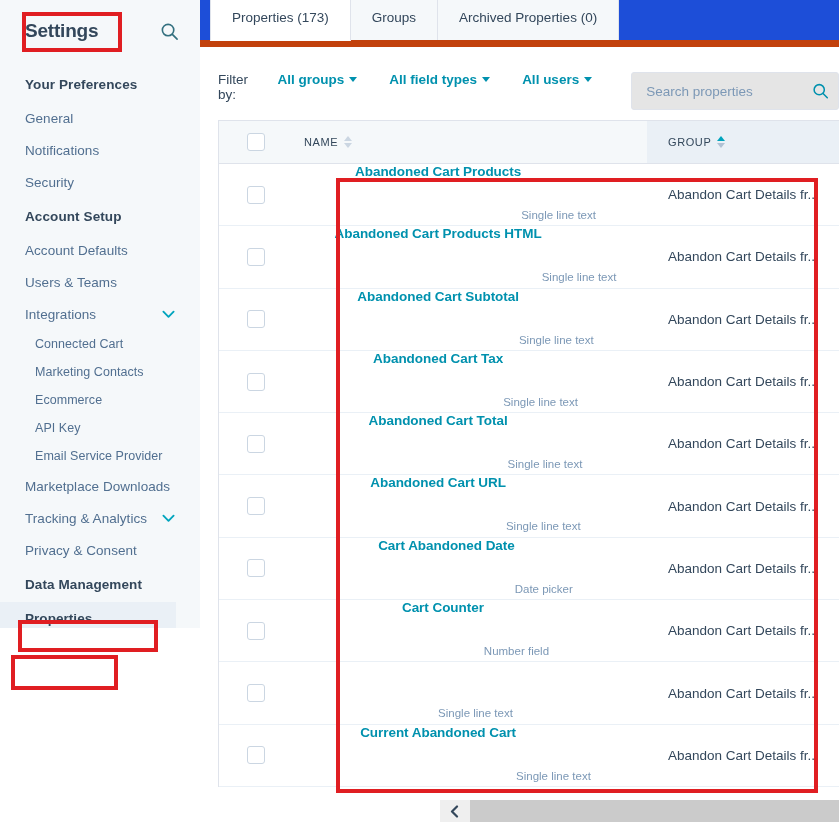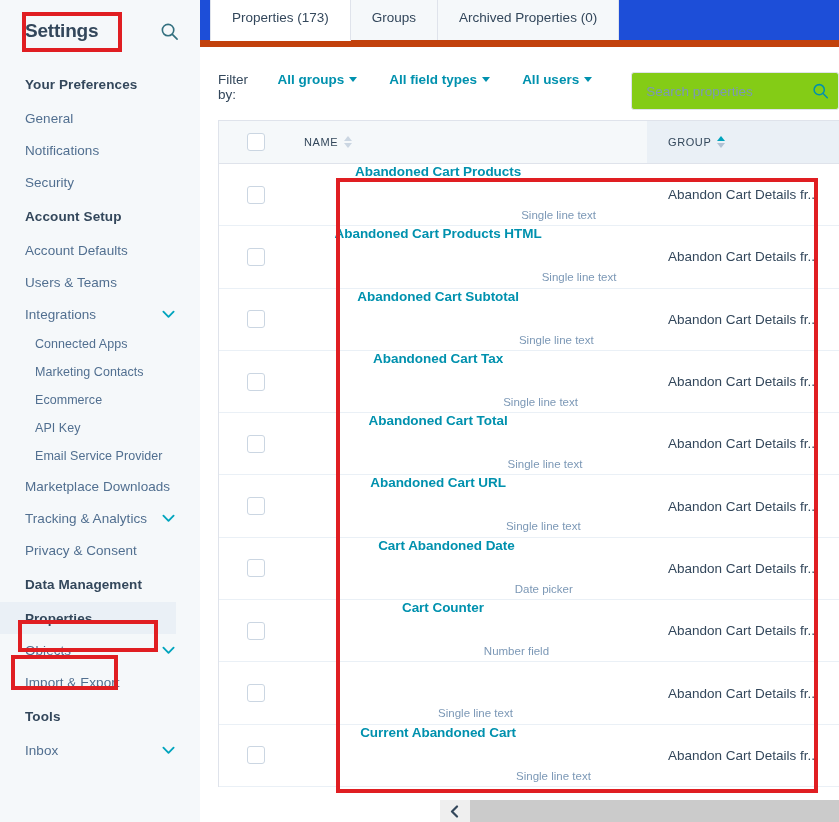--- a/index.html
+++ b/index.html
@@ -16,21 +16,21 @@
     position: relative;
     width: 839px; height: 822px;
     display: flex;
     background: #ffffff;
   }
 
   
   .sidebar {
     position: relative;
     width: 200px;
-    height: 822px;
+    height: 628px;
     background: #f5f8fa;
     flex: 0 0 200px;
     overflow: hidden;
   }
   .sidebar-header {
     height: 62px;
     display: flex;
     align-items: center;
     padding: 0 18px 0 25px;
   }
@@ -160,21 +160,21 @@
     border-left: 4px solid transparent;
     border-right: 4px solid transparent;
     border-top: 5px solid #0091ae;
     display: inline-block;
   }
   .search-box {
     position: relative;
     margin-left: 7px;
     width: 218px;
     height: 38px;
-    background: #84cc16;
+    background: #e5e5e5;
     border: 1px solid #dfe3eb;
     border-radius: 3px;
     display: flex;
     align-items: center;
     padding: 0 38px 0 12px;
   }
   .search-box input {
     border: none;
     background: transparent;
     outline: none;
@@ -366,21 +366,21 @@
         </div>
         <div class="nav-item">
           <span class="label">Integrations</span>
           <span class="chev">
             <svg width="13" height="9" viewBox="0 0 14 9" aria-hidden="true">
               <polyline points="1.5,1.5 7,7 12.5,1.5" fill="none" stroke="#00a4bd" stroke-width="2" stroke-linecap="round" stroke-linejoin="round"></polyline>
             </svg>
           </span>
         </div>
         <div class="nav-item sub">
-          <span class="label">Connected Apps</span>
+          <span class="label">Connected Cart</span>
         </div>
         <div class="nav-item sub">
           <span class="label">Marketing Contacts</span>
         </div>
         <div class="nav-item sub">
           <span class="label">Ecommerce</span>
         </div>
         <div class="nav-item sub">
           <span class="label">API Key</span>
         </div>

